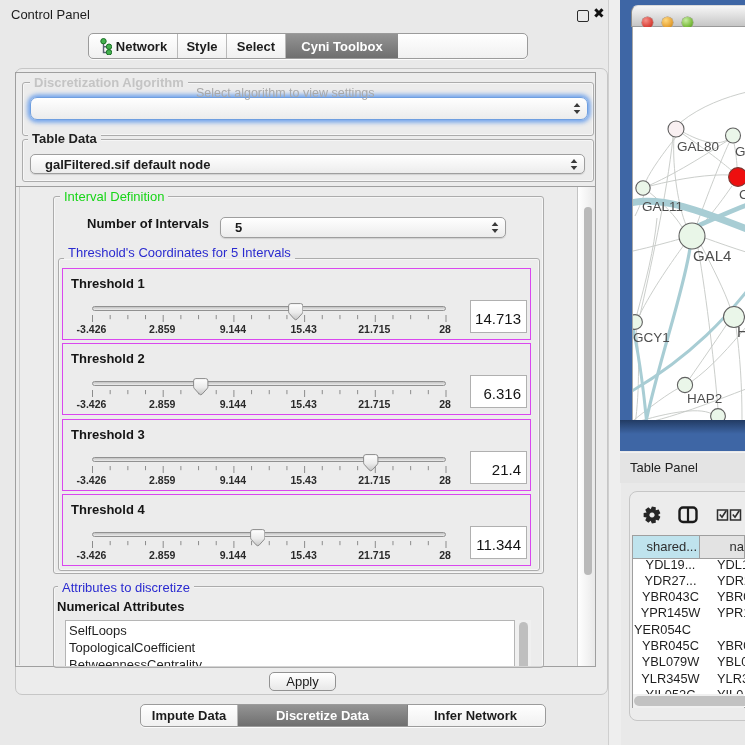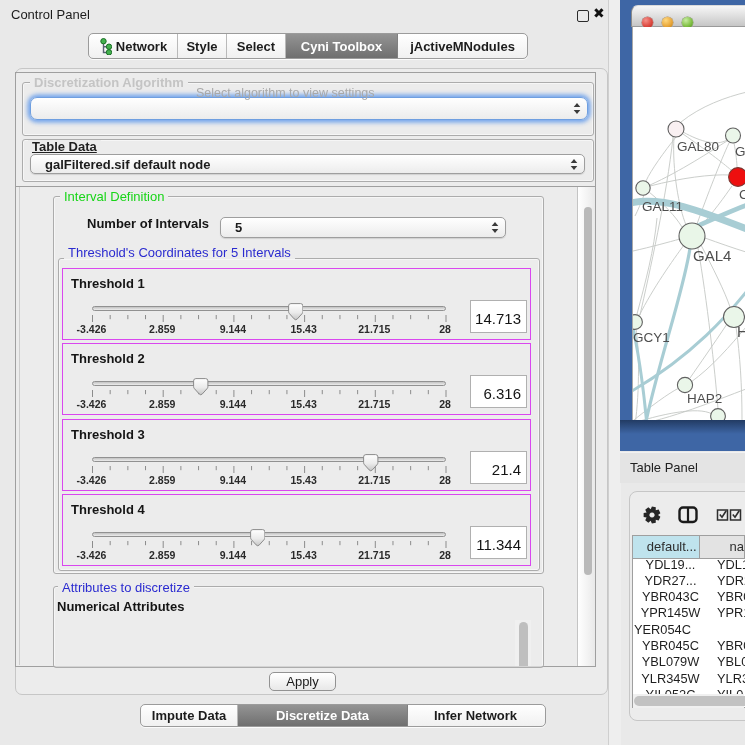--- a/index.html
+++ b/index.html
@@ -35,21 +35,21 @@
          box-sizing:border-box;display:flex;align-items:center;box-shadow:0 1px 1px rgba(0,0,0,.12);font-weight:bold;}
   .combo .ctext{flex:1;font-size:13px;color:#1c1c1c;padding-left:14px;white-space:nowrap;overflow:hidden;}
   .combo .arrows{width:20px;display:flex;justify-content:center;}
   .combo.focused{border-color:#6f9fe0;box-shadow:0 0 4px 2.5px rgba(100,155,235,.9);}
   
   #algo-group{left:22px;top:82px;width:570px;height:52px;}
   #algo-title{left:30px;top:75.5px;}
   #algo-combo{left:30px;top:97px;width:558px;height:23px;border-radius:7px;}
   #algo-combo .ctext{text-align:center;color:#9a9a9a;padding-left:0;visibility:hidden;}
   #td-group{left:22px;top:138.5px;width:570px;height:41.5px;}
-  #td-title{left:28px;top:140px;text-decoration:underline;}
+  #td-title{left:28px;top:132px;}
   #td-combo{left:30px;top:154px;width:555px;height:20px;}
   
   #popup{left:13px;top:79.5px;width:565px;height:58px;background:rgba(255,255,255,.88);
          border-radius:8px 8px 9px 9px;box-shadow:0 3px 8px rgba(0,0,0,.42),0 0 0 .5px rgba(150,150,150,.4);z-index:30;}
   #popup-prompt{left:196px;top:85.5px;font-size:12.5px;color:#a9a9a9;z-index:31;}
   .popup-item{position:absolute;left:16px;font-size:13.5px;color:#000;white-space:nowrap;}
   #popup-item-0{top:21px;font-weight:700;}
   #popup-item-1{top:37.5px;}
   
   #content-panel{left:15px;top:71.5px;width:581px;height:595.5px;border:1px solid #9f9f9f;box-sizing:border-box;}
@@ -133,23 +133,20 @@
         <span>Network</span>
       </div>
       <div class="seg" style="width: 49px;">
         <span>Style</span>
       </div>
       <div class="seg" style="width: 59px;">
         <span>Select</span>
       </div>
       <div class="seg sel" style="width: 112px;">
         <span>Cyni Toolbox</span>
-      </div>
-      <div class="seg" style="width: 129px;">
-        <span>jActiveMNodules</span>
       </div>
     </div>
 
   <div id="main-panel" class="abs"></div>
 
   <div id="algo-group" class="abs groupbox"></div>
   <div id="algo-title" class="abs grouptitle dark">Discretization Algorithm</div>
   <div id="algo-combo" class="abs combo focused">
     <div class="ctext">Select algorithm to view settings</div>
     <div class="arrows">
@@ -370,20 +367,25 @@
           </defs>
           <path d="M2.9,0.6 H12.6 A2.3,2.3 0 0 1 14.9,2.9 V8.6 A3,3 0 0 1 14.1,10.6 L9.35,15.9 Q7.75,17.7 6.15,15.9 L1.4,10.6 A3,3 0 0 1 0.6,8.6 V2.9 A2.3,2.3 0 0 1 2.9,0.6 Z" fill="url(#thg3)" stroke="#8a8a8a" stroke-width="1"></path>
         </svg>
         <div class="vfield">11.344</div>
       </div>
     </div>
 
   <div id="attr-group" class="abs groupbox"></div>
   <div id="attr-title" class="abs grouptitle blue">Attributes to discretize</div>
   <div id="attr-sub" class="abs">Numerical Attributes</div>
+  <div id="attr-list" class="abs">
+      <div class="li">SelfLoops</div>
+      <div class="li">TopologicalCoefficient</div>
+      <div class="li">BetweennessCentrality</div>
+    </div>
   <div id="attr-vsb" class="abs">
     <div id="attr-vsb-thumb"></div>
   </div>
 
   <div id="apply-btn" class="abs">Apply</div>
 
   <div id="bottom-tabbar" class="abs segbar">
       <div class="seg" style="width: 97px;">
         <span>Impute Data</span>
       </div>
@@ -476,21 +478,21 @@
     <g>
       <rect x="88.5" y="15" width="10" height="10" fill="none" stroke="#2e2e2e" stroke-width="1.5"></rect>
       <path d="M90.8 19.6 l2.2 2.6 4.2 -6.4" fill="none" stroke="#2e2e2e" stroke-width="1.6"></path>
       <rect x="101.5" y="15" width="10" height="10" fill="none" stroke="#2e2e2e" stroke-width="1.5"></rect>
       <path d="M103.8 19.6 l2.2 2.6 4.2 -6.4" fill="none" stroke="#2e2e2e" stroke-width="1.6"></path>
     </g>
   </svg>
 </div>
 <div id="tbl" class="abs">
   <div id="tbl-header">
-    <div class="th c1">default...</div>
+    <div class="th c1">shared...</div>
     <div class="th c2">na</div>
   </div>
   <div id="tbl-rows" style="position:absolute;left:0;top:0;width:100%;height:158.5px;overflow:hidden;">
       <div class="trow" style="top: 21px;">
         <div class="td1">YDL19...</div>
         <div class="td2">YDL1</div>
       </div>
       <div class="trow" style="top: 37.3px;">
         <div class="td1">YDR27...</div>
         <div class="td2">YDR2</div>

